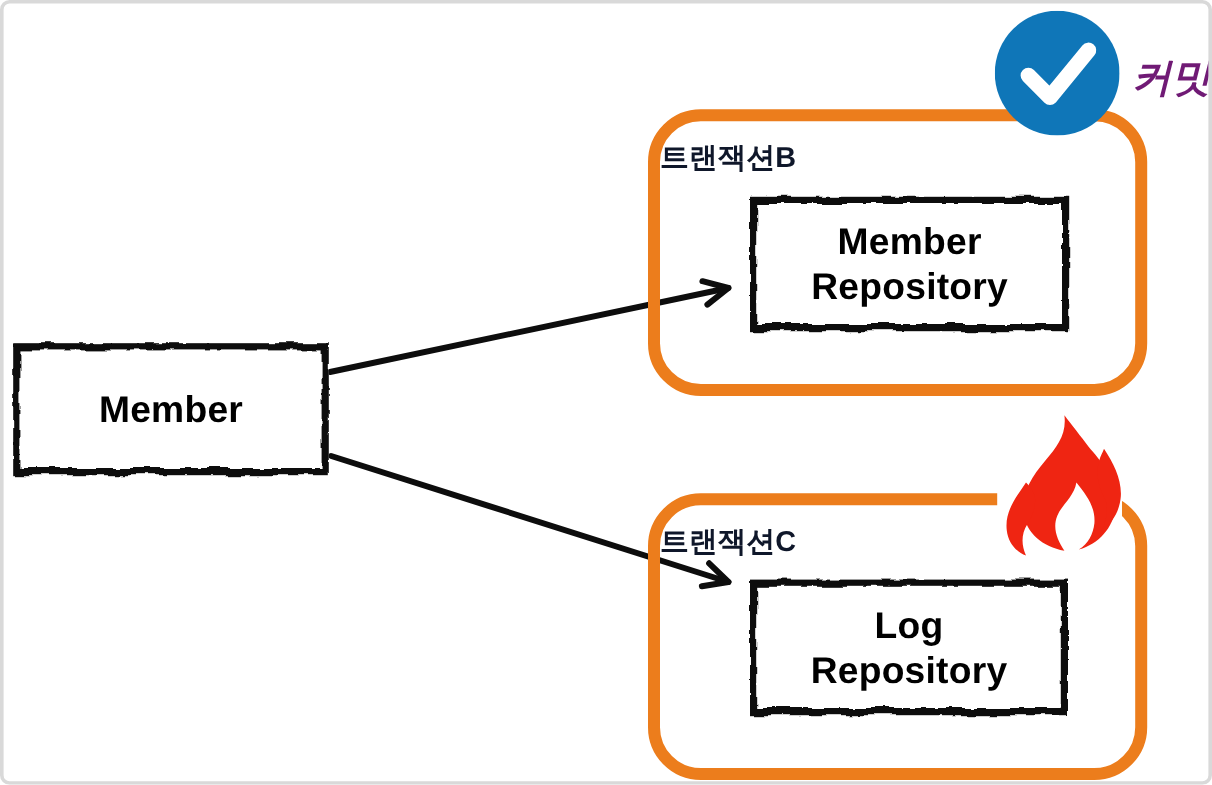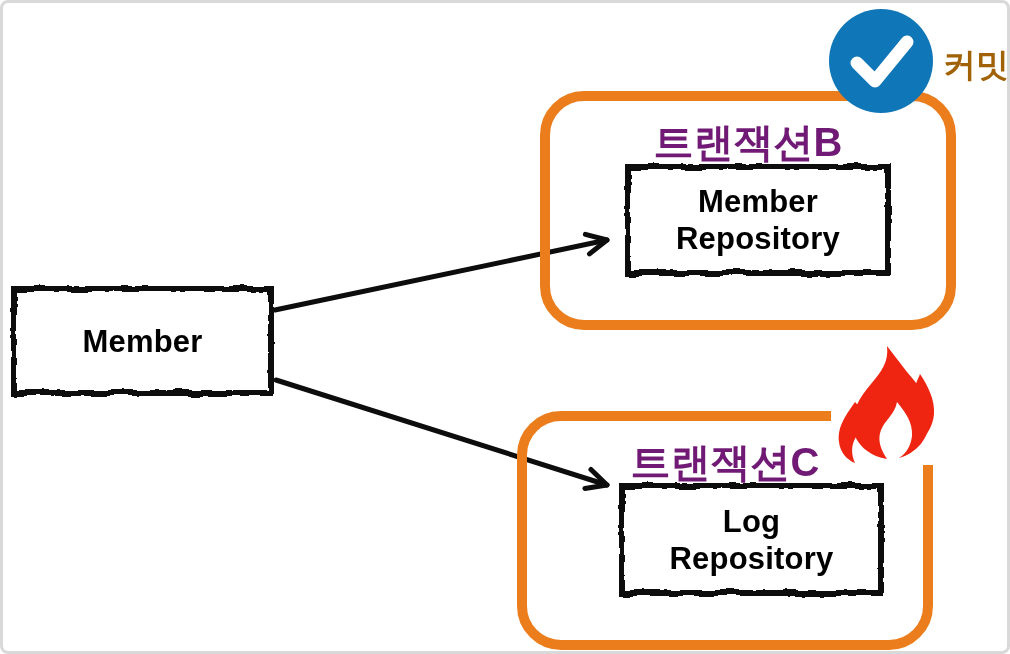--- a/index.html
+++ b/index.html
@@ -44,62 +44,63 @@
     justify-content: center;
     font-weight: 700;
     color: #000;
     text-align: center;
     line-height: 37px;
     font-size: 31px;
     letter-spacing: 0.2px;
   }
   .service-box { left: 8px; top: 283px; width: 263px; height: 110px; }
   .repo-box-b  { left: 75px; top: 63px;  width: 266px; height: 112px; }
-  .repo-box-c  { left: 75px; top: 62px;  width: 265px; height: 113px; margin-left: 17px; }
+  .repo-box-c  { left: 75px; top: 62px;  width: 265px; height: 113px; }
 
   
   .txbox {
     position: absolute;
     width: 416px;
     height: 239px;
     box-sizing: border-box;
     border: 10px solid #ec7d1c;
     border-radius: 44px;
     background: transparent;
   }
   .txbox-b { left: 537px; top: 88px; }
-  .txbox-c { left: 514px; top: 408px; }
+  .txbox-c { left: 537px; top: 408px; }
   .tx-title {
     position: absolute;
     left: 0; right: 0;
     top: 14px;
-    text-align: center;
-    font-size: 40px;
+    text-align: left;
+    font-size: 24px;
     font-weight: 800;
-    color: #701a75;
+    color: #0f172a;
   }
 
   
   .commit-badge {
     position: absolute;
     left: 826px; top: 6px;
     width: 104px; height: 104px;
   }
   .fire-badge {
     position: absolute;
     left: 828px; top: 342px;
     width: 104px; height: 120px;
     background: #ffffff; 
   }
   .status-label {
     position: absolute;
     font-size: 33px;
     font-weight: 800;
-    color: #a16207;
+    color: #701a75;
     white-space: nowrap;
+    font-style: italic;
   }
   .commit-label  { left: 940px; top: 40px; }
   .rollback-label{ left: 937px; top: 381px; }
 </style>
 </head>
 <body>
 
 <div class="stage">
 
   <svg width="0" height="0" style="position:absolute">

